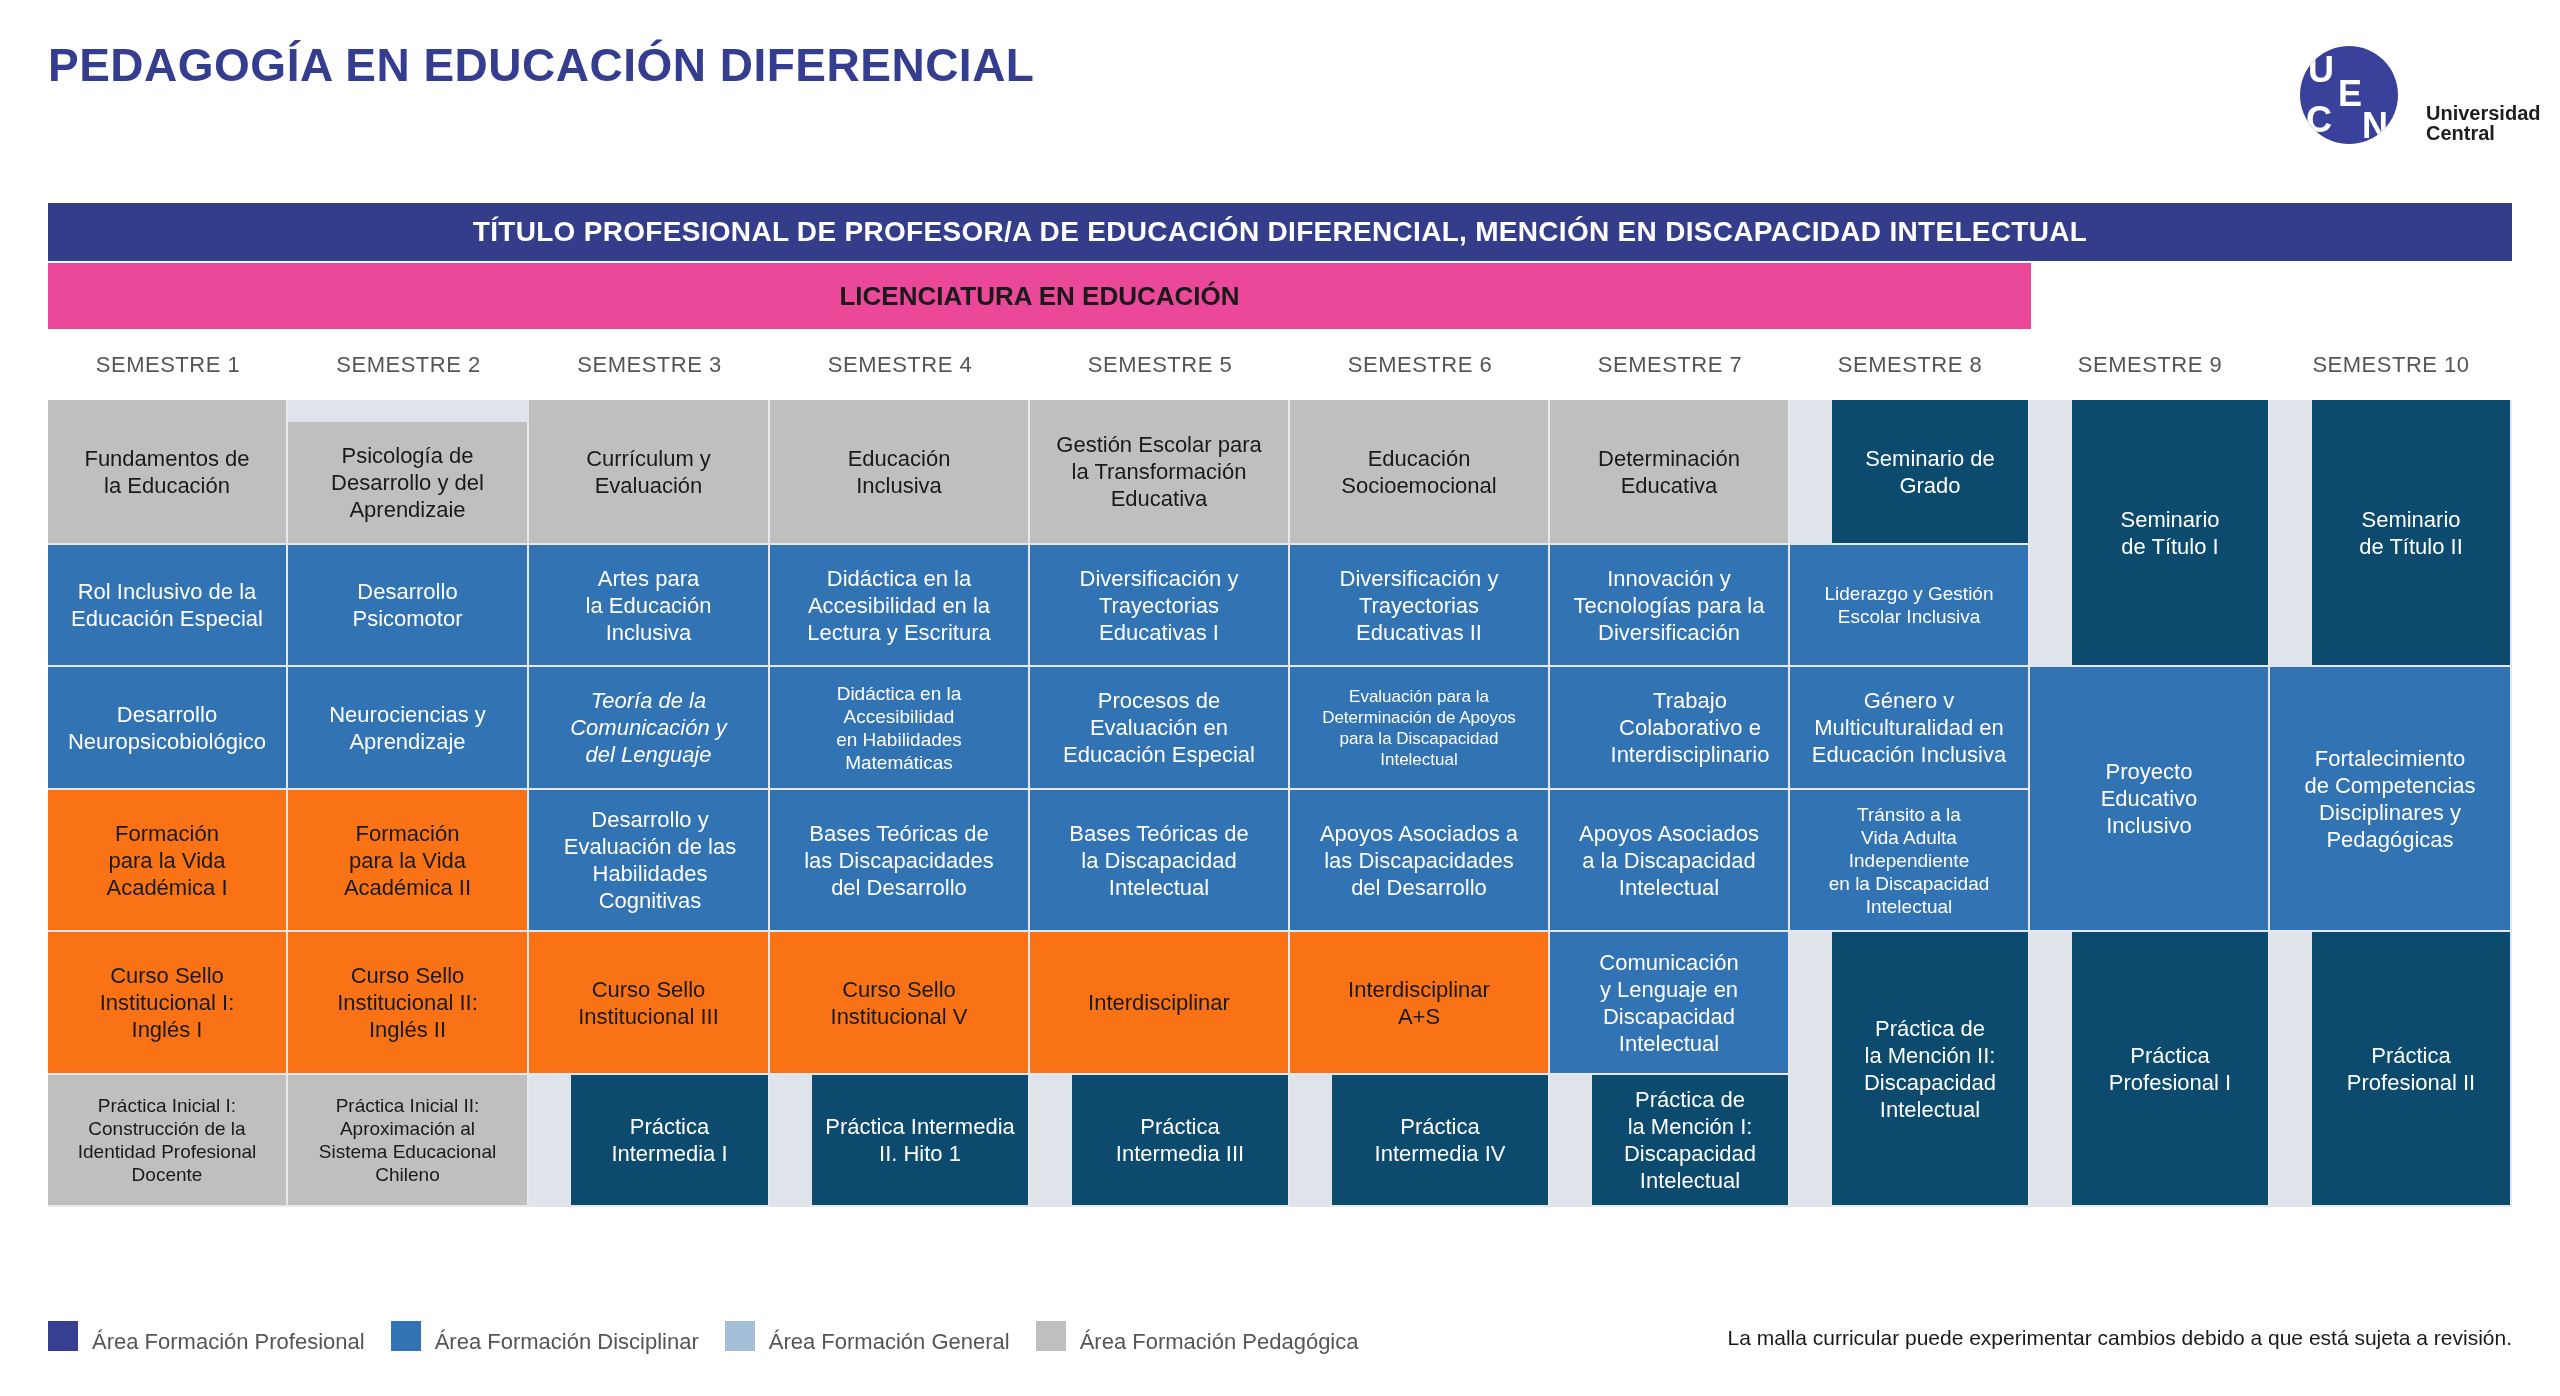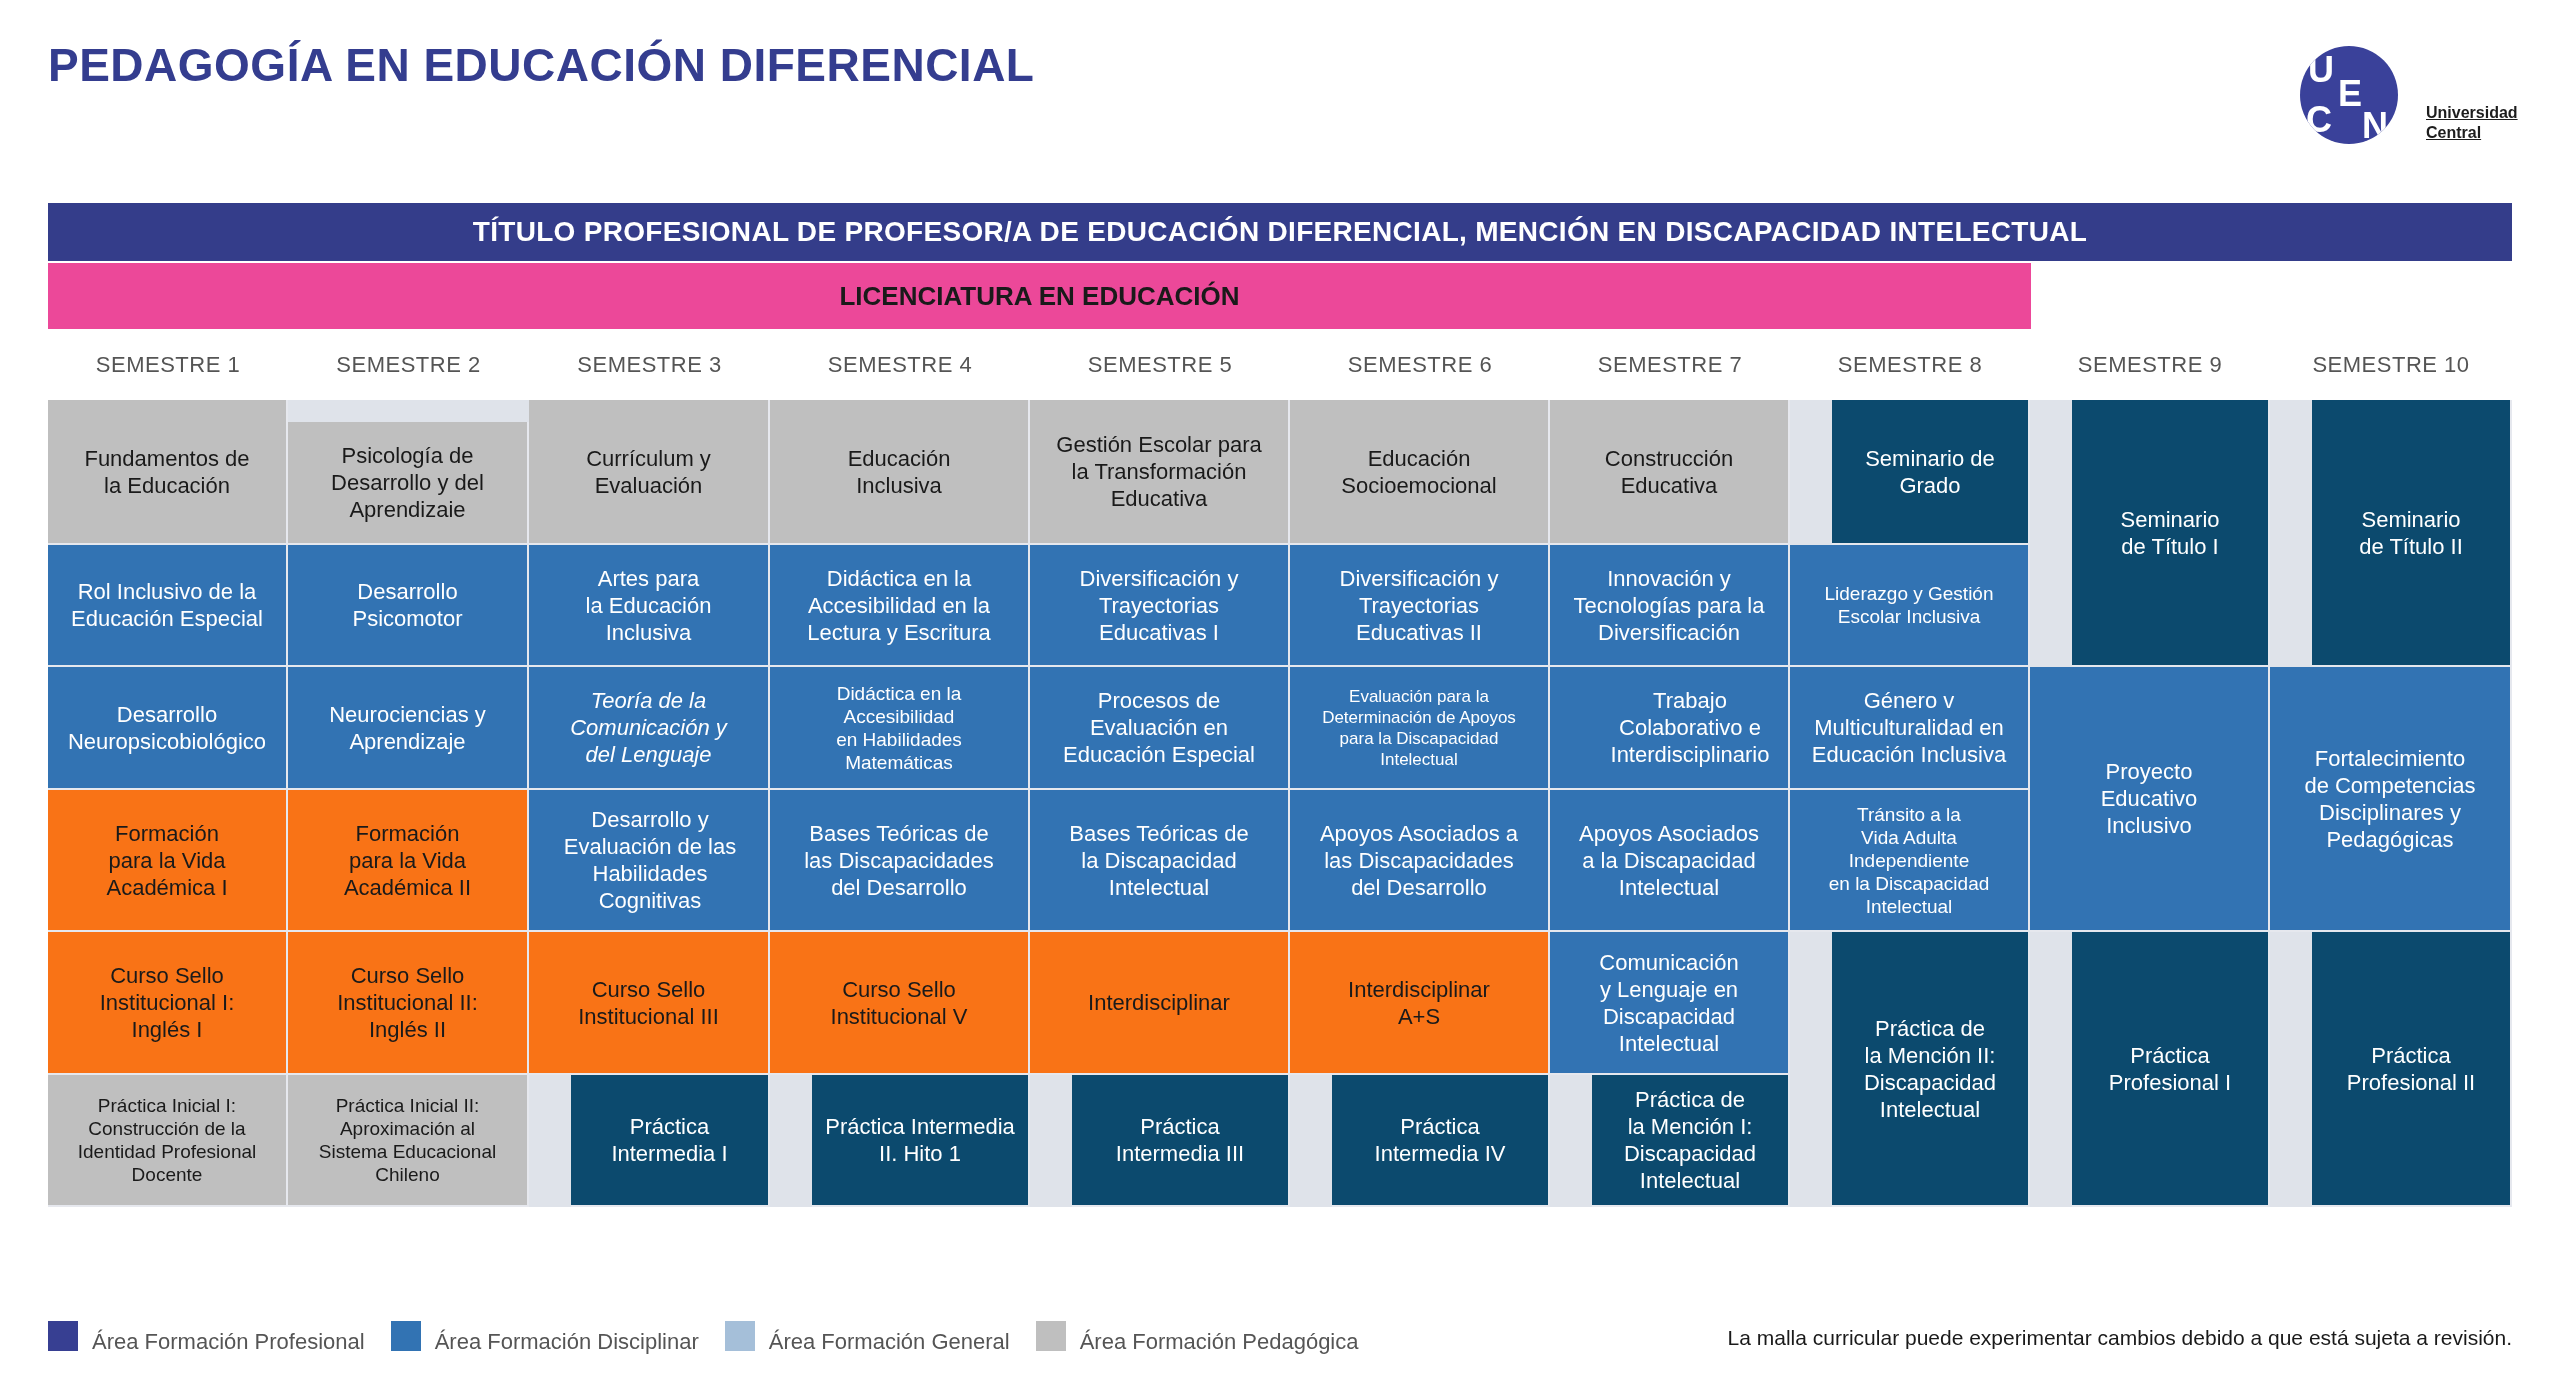--- a/index.html
+++ b/index.html
@@ -16,22 +16,22 @@
   .logo { position: absolute; left: 2300px; top: 46px; width: 240px; height: 100px; }
   .logo-circle {
     position: absolute; left: 0; top: 0; width: 98px; height: 98px; border-radius: 50%;
     background: #3a419a; overflow: hidden;
   }
   .logo-letter {
     position: absolute; color: #ffffff; font-weight: bold; font-size: 36px;
     font-family: "Liberation Sans", sans-serif; line-height: 1;
   }
   .logo-text {
-    position: absolute; left: 126px; top: 57px; font-size: 16px; font-weight: bold;
-    color: #1d1d1d; line-height: 20px; text-decoration: underline;
+    position: absolute; left: 126px; top: 57px; font-size: 20px; font-weight: bold;
+    color: #1d1d1d; line-height: 20px;
   }
 
   .title-band {
     position: absolute; left: 48px; top: 203px; width: 2464px; height: 58px;
     background: #343d8a; color: #ffffff;
     display: flex; align-items: center; justify-content: center;
     font-weight: bold; font-size: 28px; letter-spacing: 0.3px;
   }
   .lic-band {
     position: absolute; left: 48px; top: 263px; width: 1983px; height: 66px;
@@ -216,21 +216,21 @@
 para la Discapacidad
 Intelectual</div>
   <div class="cell disc" style="grid-column:6; grid-row:4;">Apoyos Asociados a
 las Discapacidades
 del Desarrollo</div>
   <div class="cell gen" style="grid-column:6; grid-row:5;">Interdisciplinar
 A+S</div>
   <div class="cell prof" style="grid-column:6; grid-row:6;">Práctica
 Intermedia IV</div>
 
-  <div class="cell ped" style="grid-column:7; grid-row:1;">Construcción
+  <div class="cell ped" style="grid-column:7; grid-row:1;">Determinación
 Educativa</div>
   <div class="cell disc" style="grid-column:7; grid-row:2;">Innovación y
 Tecnologías para la
 Diversificación</div>
   <div class="cell disc" style="grid-column:7; grid-row:3;padding-left:48px;">Trabajo
 Colaborativo e
 Interdisciplinario</div>
   <div class="cell disc" style="grid-column:7; grid-row:4;">Apoyos Asociados
 a la Discapacidad
 Intelectual</div>

